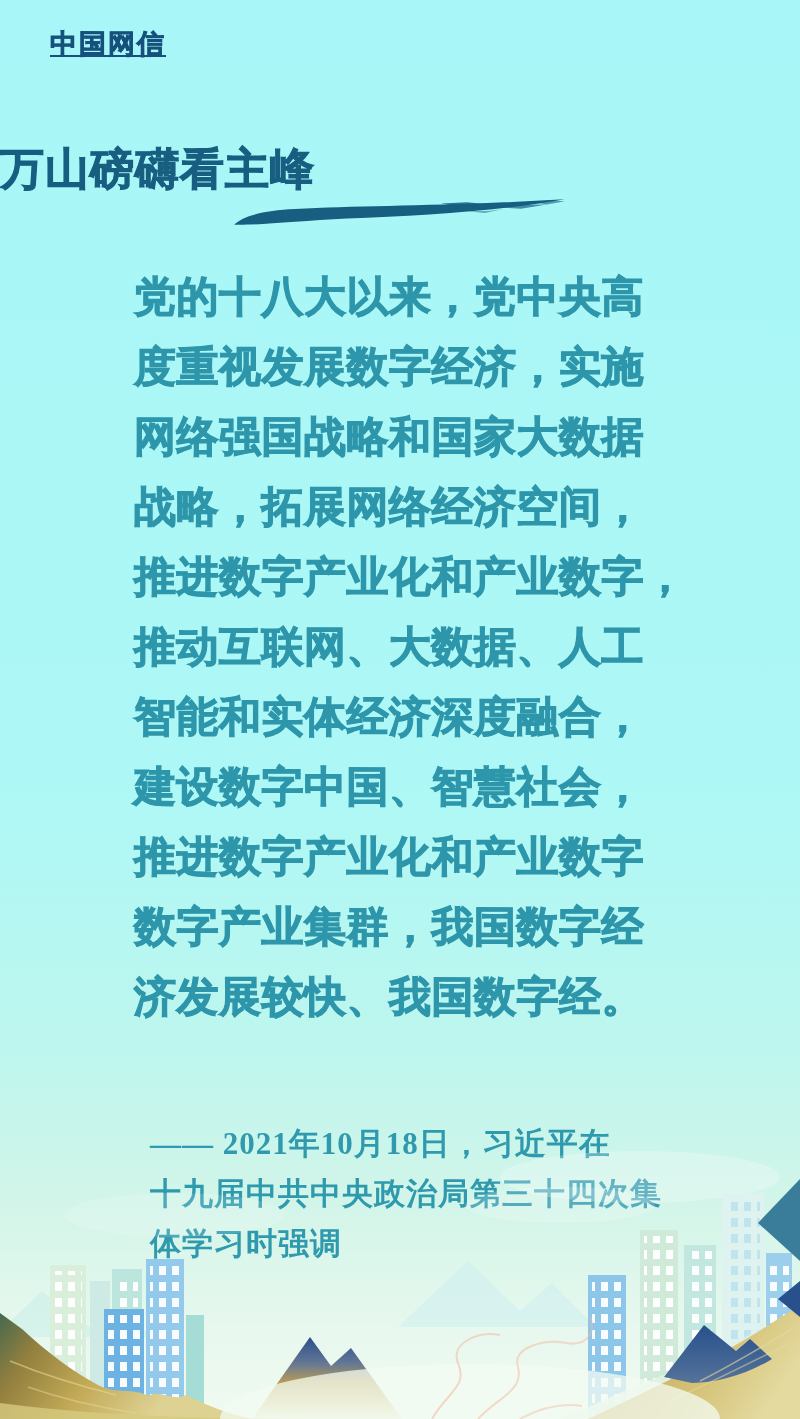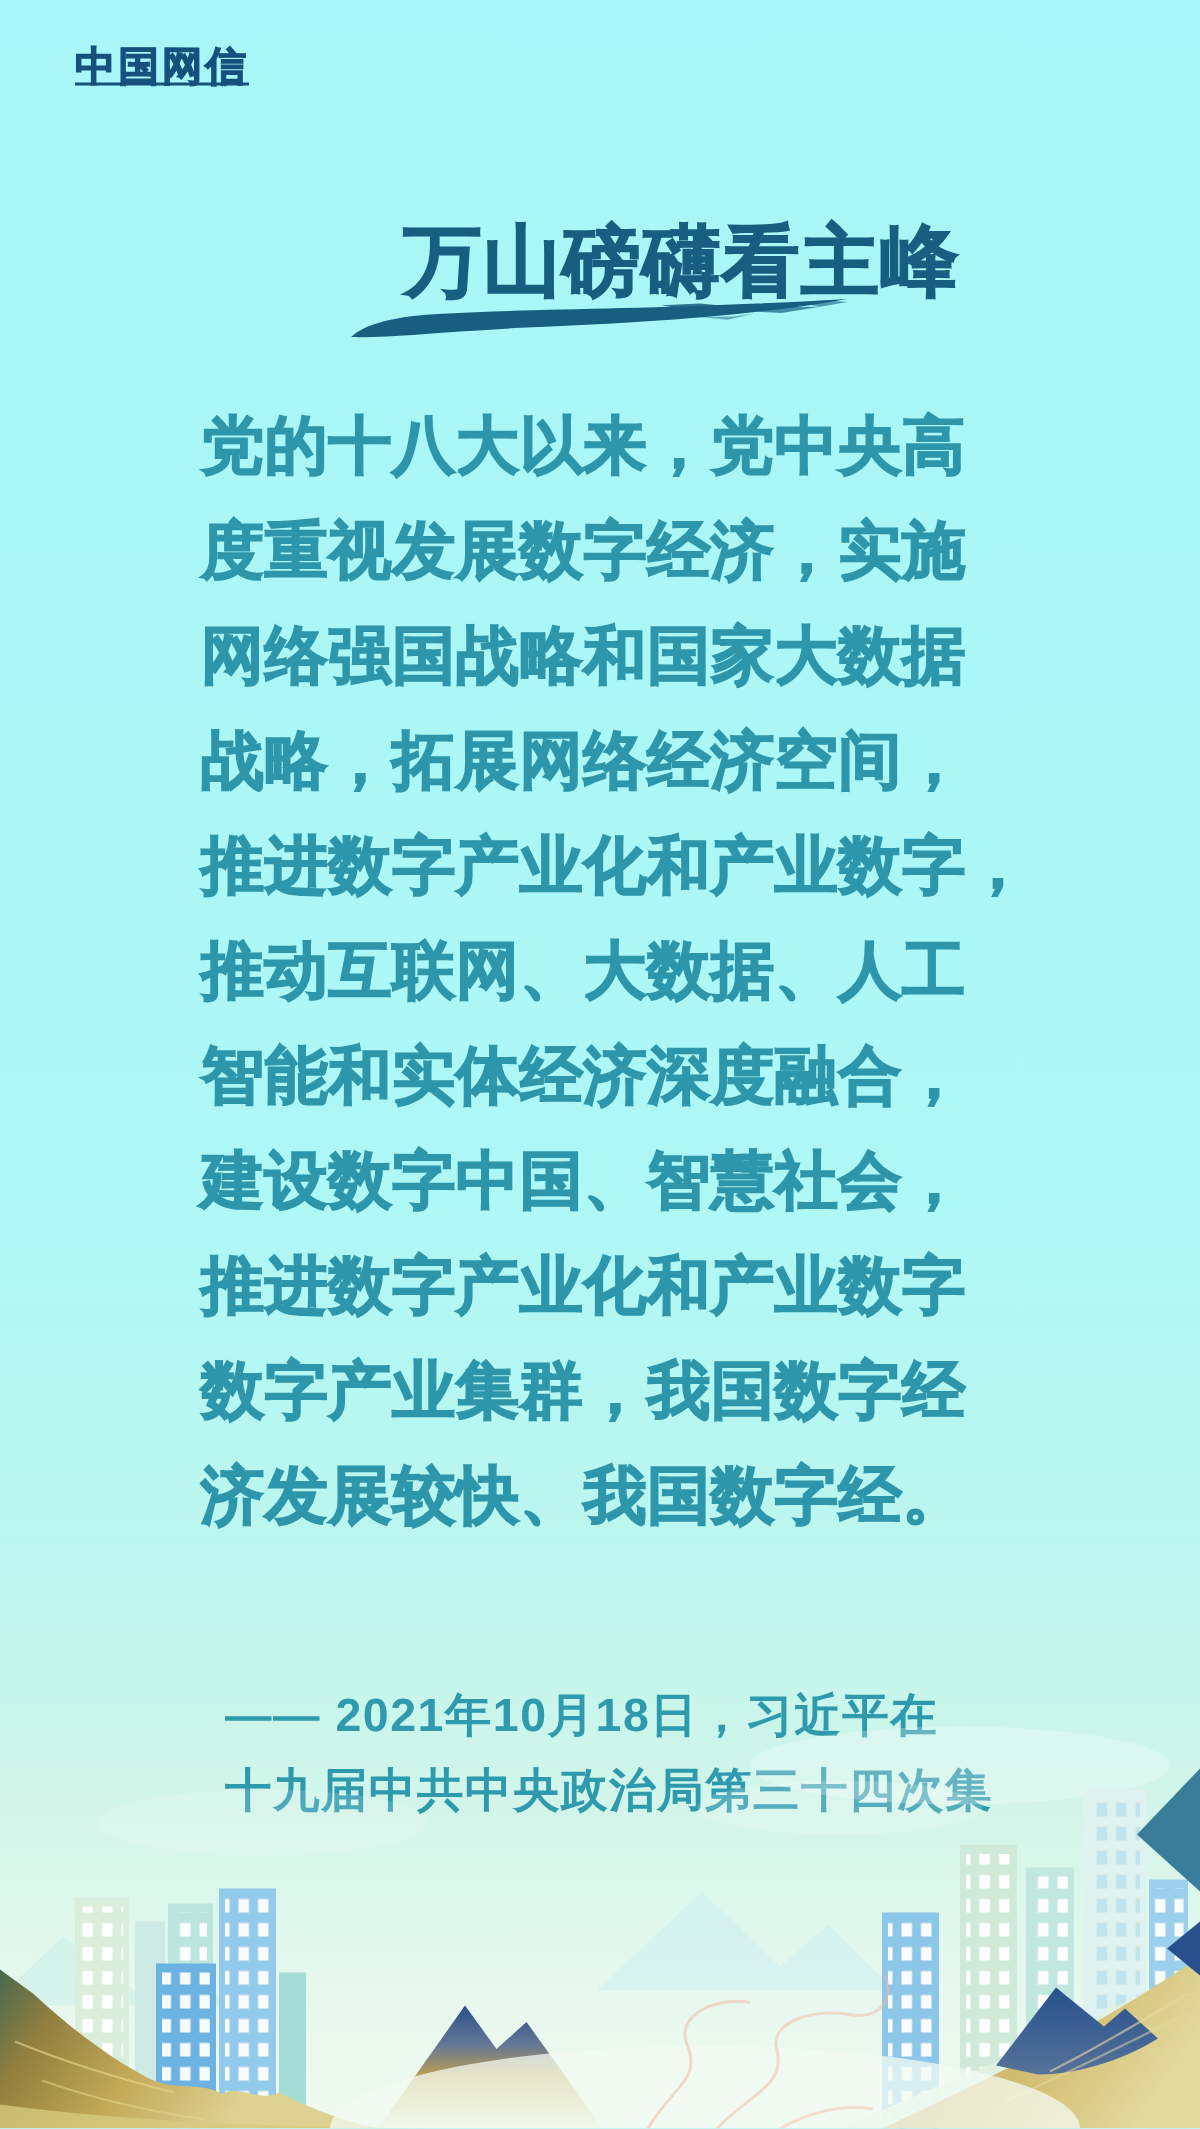--- a/index.html
+++ b/index.html
@@ -12,37 +12,37 @@
   }
   .logo{
     position:absolute;left:50px;top:26px;
     font-size:27px;font-weight:bold;color:#16507d;
     letter-spacing:2px;
     text-decoration:underline;
     -webkit-text-stroke:0.8px #16507d;
   }
   .title{
     position:absolute;left:0;top:140px;width:640px;margin:0;
-    text-align:right;
-    font-size:52px;font-weight:bold;color:#175e81;
+    text-align:left;
+    font-size:44px;font-weight:bold;color:#175e81;
     letter-spacing:1px;
     -webkit-text-stroke:1px #175e81;
   }
   .underline{
     position:absolute;top:199px;left:50%;
     transform:translateX(-50%) rotate(-0.6deg);
   }
   .quote{position:absolute;left:134px;top:262px;}
   .quote-line{
     font-size:42px;font-weight:bold;color:#2e96ab;
     line-height:70px;white-space:nowrap;
     letter-spacing:0.5px;
     -webkit-text-stroke:1.1px #2e96ab;
   }
-  .attribution{position:absolute;left:150px;top:1119px;}
+  .attribution{position:absolute;left:150px;top:1119px;font-family:Liberation Serif, serif;}
   .attr-line{
     font-size:31px;font-weight:bold;color:#2f9aae;
     line-height:50px;white-space:nowrap;letter-spacing:1px;
   }
   .scene{position:absolute;left:0;bottom:0;width:800px;height:300px;display:block;}
 </style>
 </head>
 <body>
 
 <div class="poster">
@@ -69,20 +69,21 @@
     <div class="quote-line">智能和实体经济深度融合，</div>
     <div class="quote-line">建设数字中国、智慧社会，</div>
     <div class="quote-line">推进数字产业化和产业数字</div>
     <div class="quote-line">数字产业集群，我国数字经</div>
     <div class="quote-line">济发展较快、我国数字经。</div>
   </div>
 
   <div class="attribution">
     <div class="attr-line">—— 2021年10月18日，习近平在</div>
     <div class="attr-line">十九届中共中央政治局第三十四次集</div>
+    <div class="attr-line">体学习时强调</div>
   </div>
 
   <svg class="scene" viewBox="0 0 800 300">
     <defs>
       <pattern id="winW" patternUnits="userSpaceOnUse" width="13" height="16">
         <rect x="3" y="3" width="7" height="9" fill="#ffffff" opacity="0.95"></rect>
       </pattern>
       <pattern id="winB" patternUnits="userSpaceOnUse" width="13" height="16">
         <rect x="3" y="3" width="7" height="9" fill="#9fd4ea" opacity="0.8"></rect>
       </pattern>

